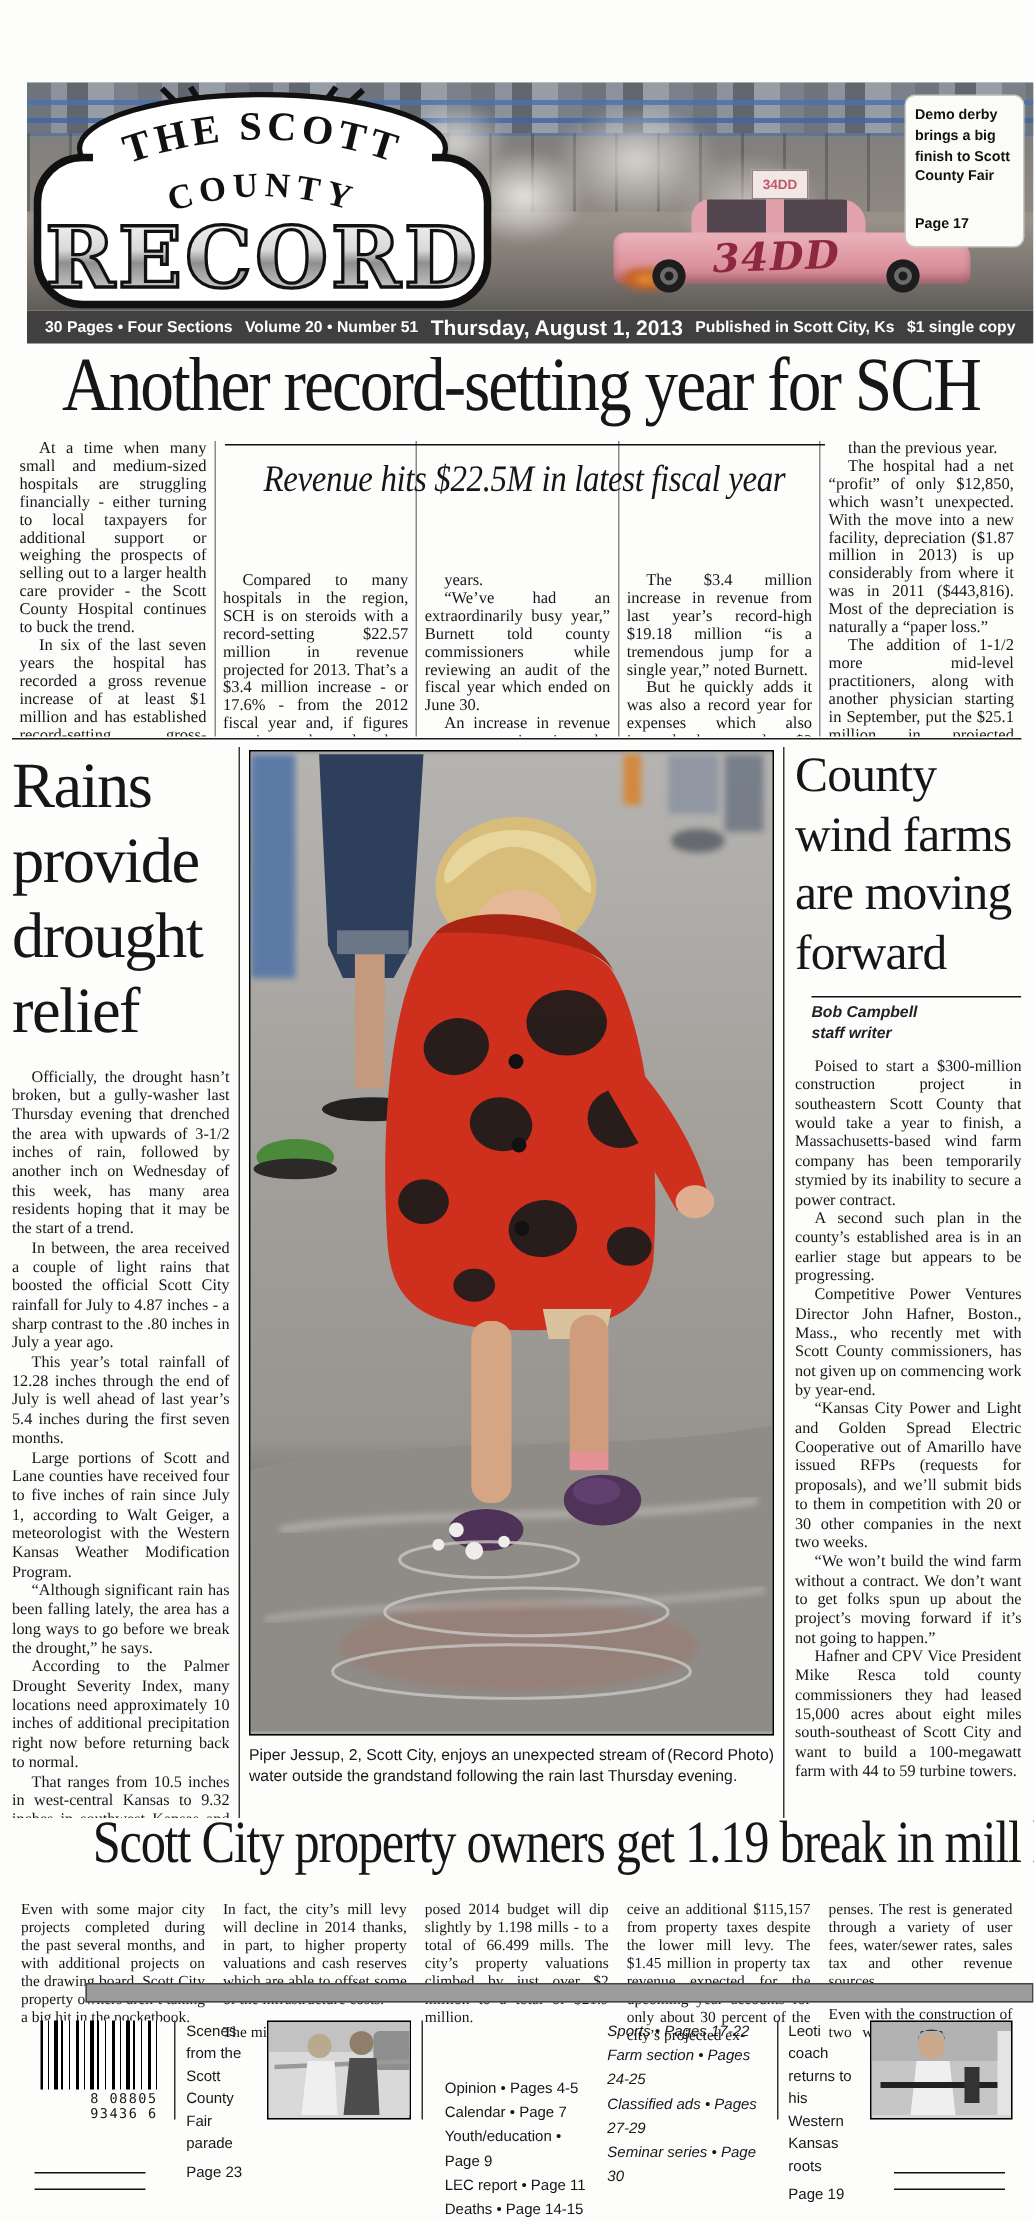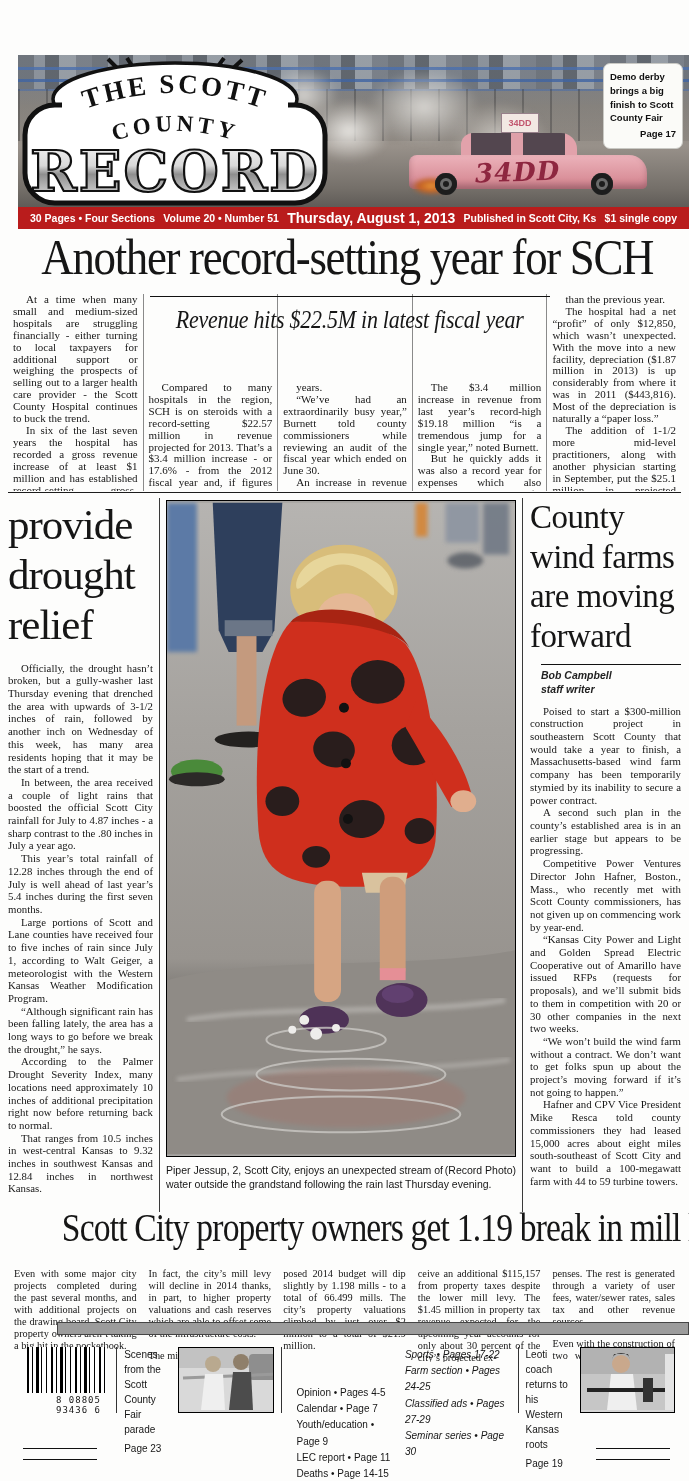--- a/index.html
+++ b/index.html
@@ -29,24 +29,24 @@
     background:linear-gradient(180deg,#ecb3bb,#da909a 70%,#c97f8a);box-shadow:inset 0 -4px 6px rgba(90,50,60,.35);}
   .car-number{position:absolute;bottom:8px;left:66px;font:bold italic 26px "DejaVu Serif",serif;color:#8e2740;transform:rotate(-2deg);letter-spacing:1px;}
   .car-sign{position:absolute;bottom:62px;left:92px;width:36px;height:18px;background:#f2e8e3;border:1px solid #97808a;
     display:flex;align-items:center;justify-content:center;font:bold 9px "Liberation Sans",sans-serif;color:#c2566e;}
   .car-wheel{position:absolute;bottom:0;width:22px;height:22px;border-radius:50%;background:#1d1d1d;box-shadow:inset 0 0 0 5px #1d1d1d,inset 0 0 0 8px #6b6b6b;}
   .car-wheel.front{left:26px;} .car-wheel.rear{right:34px;}
   .car-fire{position:absolute;bottom:0;left:2px;width:40px;height:18px;filter:blur(2px);
     background:radial-gradient(closest-side,#e89a3c,#c35f20 60%,rgba(195,95,32,0));}
   .mh-promo{position:absolute;top:8px;right:6px;width:66px;background:#fbfbf8;border:1px solid #c9c9c4;border-radius:7px;
     padding:6px 6px 7px;font:bold 9.5px/1.45 "Liberation Sans",sans-serif;color:#101010;}
-  .mh-promo .promo-page{margin-top:2px;text-align:right;}
+  .mh-promo .promo-page{margin-top:18px;}
   .mh-logo{position:absolute;left:4px;top:2px;width:306px;height:150px;}
   
-  .infobar{position:absolute;left:18px;top:207px;width:671px;height:22px;background:#b91c1c;color:#fff;
+  .infobar{position:absolute;left:18px;top:207px;width:671px;height:22px;background:#404040;color:#fff;
     display:flex;align-items:center;justify-content:space-between;padding:0 12px;box-sizing:border-box;
     font:bold 10.5px "Liberation Sans",sans-serif;white-space:nowrap;}
   .infobar .date{font-size:14px;}
   
   .main-headline{position:absolute;left:0;top:231px;width:689px;text-align:center;white-space:nowrap;
     font-size:51px;line-height:1.05;letter-spacing:-1.5px;transform:scaleX(.88);transform-origin:50% 0;}
   .lead-story{position:absolute;left:8px;top:294px;width:673px;height:197px;display:flex;}
   .lead-col{width:20%;box-sizing:border-box;padding:0 5px;overflow:hidden;font-size:11px;line-height:11.9px;text-align:justify;}
   .lead-col + .lead-col{border-left:1px solid #8a8a8a;}
   .lead-col p, .colblock p{margin:0;text-indent:13px;}
@@ -73,21 +73,21 @@
   .levy-headline{text-align:center;white-space:nowrap;font-size:40px;letter-spacing:-1px;transform:scaleX(.84);transform-origin:50% 0;line-height:1;}
   .levy-cols{display:flex;margin-top:10px;height:104px;overflow:hidden;}
   .levy-col{width:20%;box-sizing:border-box;padding:0 6px;font-size:10.3px;line-height:11.9px;text-align:justify;overflow:hidden;}
   
   .gray-bar{position:absolute;left:57px;top:1322px;width:632px;height:13px;background:#9c9c9c;border:1px solid #454545;box-sizing:border-box;}
   .footer{position:absolute;left:25px;top:1347px;width:650px;height:72px;display:flex;align-items:flex-start;
     font-family:"Liberation Sans",sans-serif;color:#161616;}
   .barcode{width:94px;}
   .barcode-bars{height:46px;margin:0 2px;
     background:repeating-linear-gradient(90deg,#000 0 2px,#fff 2px 5px,#000 5px 6px,#fff 6px 9px,#000 9px 12px,#fff 12px 14px,#000 14px 15px,#fff 15px 19px,#000 19px 20px,#fff 20px 24px);}
-  .barcode-digits{font:9px "DejaVu Sans Mono",monospace;letter-spacing:1px;margin-top:2px;margin-left:31px;}
+  .barcode-digits{font:9px "DejaVu Sans Mono",monospace;letter-spacing:1px;text-align:center;margin-top:2px;margin-left:31px;}
   .fsep{width:1px;background:#333;height:66px;margin:0 7px;}
   .fair-promo,.leoti-promo{width:56px;font-size:10px;line-height:1.5;}
   .promo-pg{margin-top:4px;}
   .fphoto{width:104px;height:64px;border:1px solid #000;overflow:hidden;background:#d6d6d6;margin-left:4px;}
   .fphoto svg{display:block;}
   .index-col{font-size:10px;line-height:1.62;margin-left:8px;}
   .index-col.one{width:112px;margin-top:38px;} .index-col.two{width:118px;font-style:italic;}
   .regmark{position:absolute;height:10px;width:74px;border-top:1.5px solid #111;border-bottom:1.5px solid #111;}
   .regmark.left{left:23px;top:1448px;} .regmark.right{left:596px;top:1448px;}
 </style>
@@ -185,20 +185,21 @@
 
   </div>
 </div>
 
 <div class="mid-rule"></div>
 
 <div class="middle">
 
   <div class="rain-col">
     <div class="rain-headline">
+        <div>Rains</div>
         <div>provide</div>
         <div>drought</div>
         <div>relief</div>
       </div>
     <div class="colblock">
         <p>Officially, the drought hasn’t broken, but a gully-washer last Thursday evening that drenched the area with upwards of 3-1/2 inches of rain, followed by another inch on Wednesday of this week, has many area residents hoping that it may be the start of a trend.</p>
         <p>In between, the area received a couple of light rains that boosted the official Scott City rainfall for July to 4.87 inches - a sharp contrast to the .80 inches in July a year ago.</p>
         <p>This year’s total rainfall of 12.28 inches through the end of July is well ahead of last year’s 5.4 inches during the first seven months.</p>
         <p>Large portions of Scott and Lane counties have received four to five inches of rain since July 1, according to Walt Geiger, a meteorologist with the Western Kansas Weather Modification Program.</p>
         <p>“Although significant rain has been falling lately, the area has a long ways to go before we break the drought,” he says.</p>

